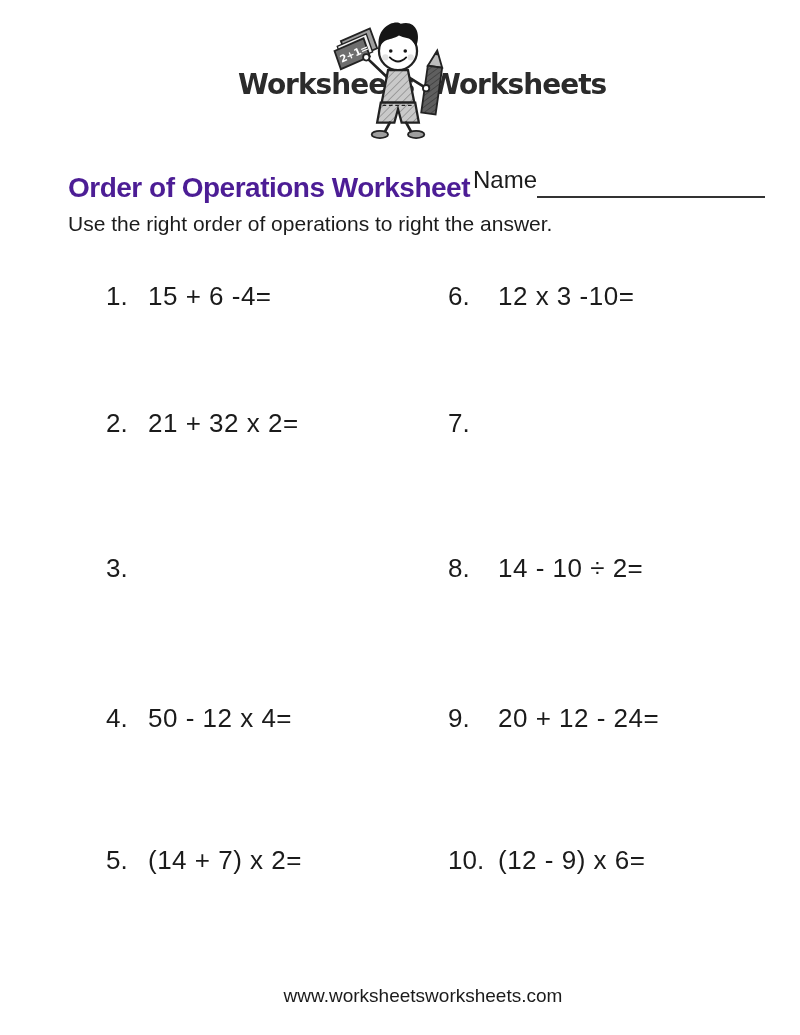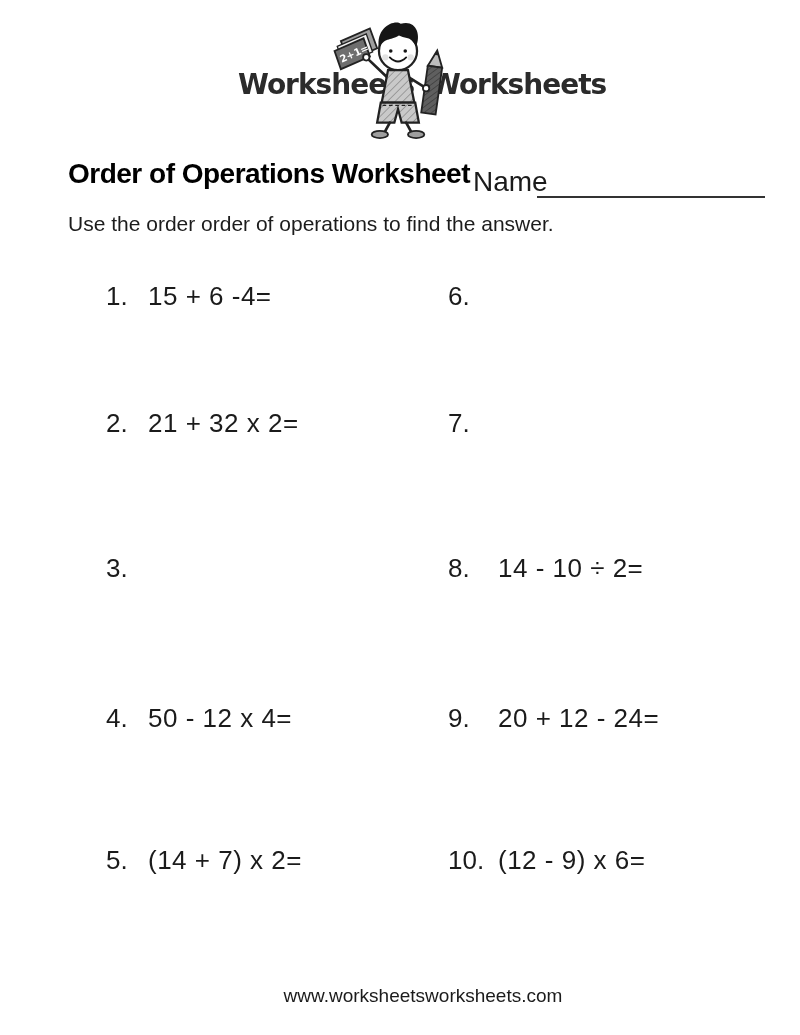--- a/index.html
+++ b/index.html
@@ -29,30 +29,30 @@
     letter-spacing: -1px;
     color: #2b2b2b;
   }
   .logo-text.left  { top: 58px; left: 238px; }
   .logo-text.right { top: 58px; left: 430px; }
   .logo-figure { position: absolute; top: 2px; left: 330px; }
 
   
   .title {
     position: absolute;
-    top: 158px; left: 68px;
+    top: 172px; left: 68px;
     font-size: 28px;
     font-weight: 600;
     letter-spacing: -0.5px;
-    color: #000000;
+    color: #4c1d95;
   }
   .name-label {
     position: absolute;
     top: 166px; left: 473px;
-    font-size: 28px;
+    font-size: 24px;
     font-weight: 500;
   }
   .name-line {
     position: absolute;
     top: 172px; left: 537px;
     width: 228px;
     height: 26px;
     border-bottom: 2px solid #333;
   }
 
@@ -152,21 +152,21 @@
       <line x1="84" y1="122" x2="90" y2="133" stroke="#222" stroke-width="3" stroke-linecap="round"></line>
       <ellipse cx="55" cy="135" rx="9" ry="4" fill="#9e9e9e" stroke="#222" stroke-width="2"></ellipse>
       <ellipse cx="95" cy="135" rx="9" ry="4" fill="#9e9e9e" stroke="#222" stroke-width="2"></ellipse>
     </svg>
   </div>
 
   <h1 class="title">Order of Operations Worksheet</h1>
   <span class="name-label">Name</span>
   <span class="name-line"></span>
 
-  <p class="instructions">Use the order order of operations to find the answer.</p>
+  <p class="instructions">Use the right order of operations to right the answer.</p>
 
   <div class="problem col-left row-1">
     <span class="p-num">1.</span>
     <span class="p-expr">15 + 6 -4=</span>
   </div>
   <div class="problem col-left row-2">
     <span class="p-num">2.</span>
     <span class="p-expr">21 + 32 x 2=</span>
   </div>
   <div class="problem col-left row-3">
@@ -176,20 +176,21 @@
     <span class="p-num">4.</span>
     <span class="p-expr">50 - 12 x 4=</span>
   </div>
   <div class="problem col-left row-5">
     <span class="p-num">5.</span>
     <span class="p-expr">(14 + 7) x 2=</span>
   </div>
 
   <div class="problem col-right row-1">
     <span class="p-num">6.</span>
+    <span class="p-expr">12 x 3 -10=</span>
   </div>
   <div class="problem col-right row-2">
     <span class="p-num">7.</span>
   </div>
   <div class="problem col-right row-3">
     <span class="p-num">8.</span>
     <span class="p-expr">14 - 10 ÷ 2=</span>
   </div>
   <div class="problem col-right row-4">
     <span class="p-num">9.</span>

